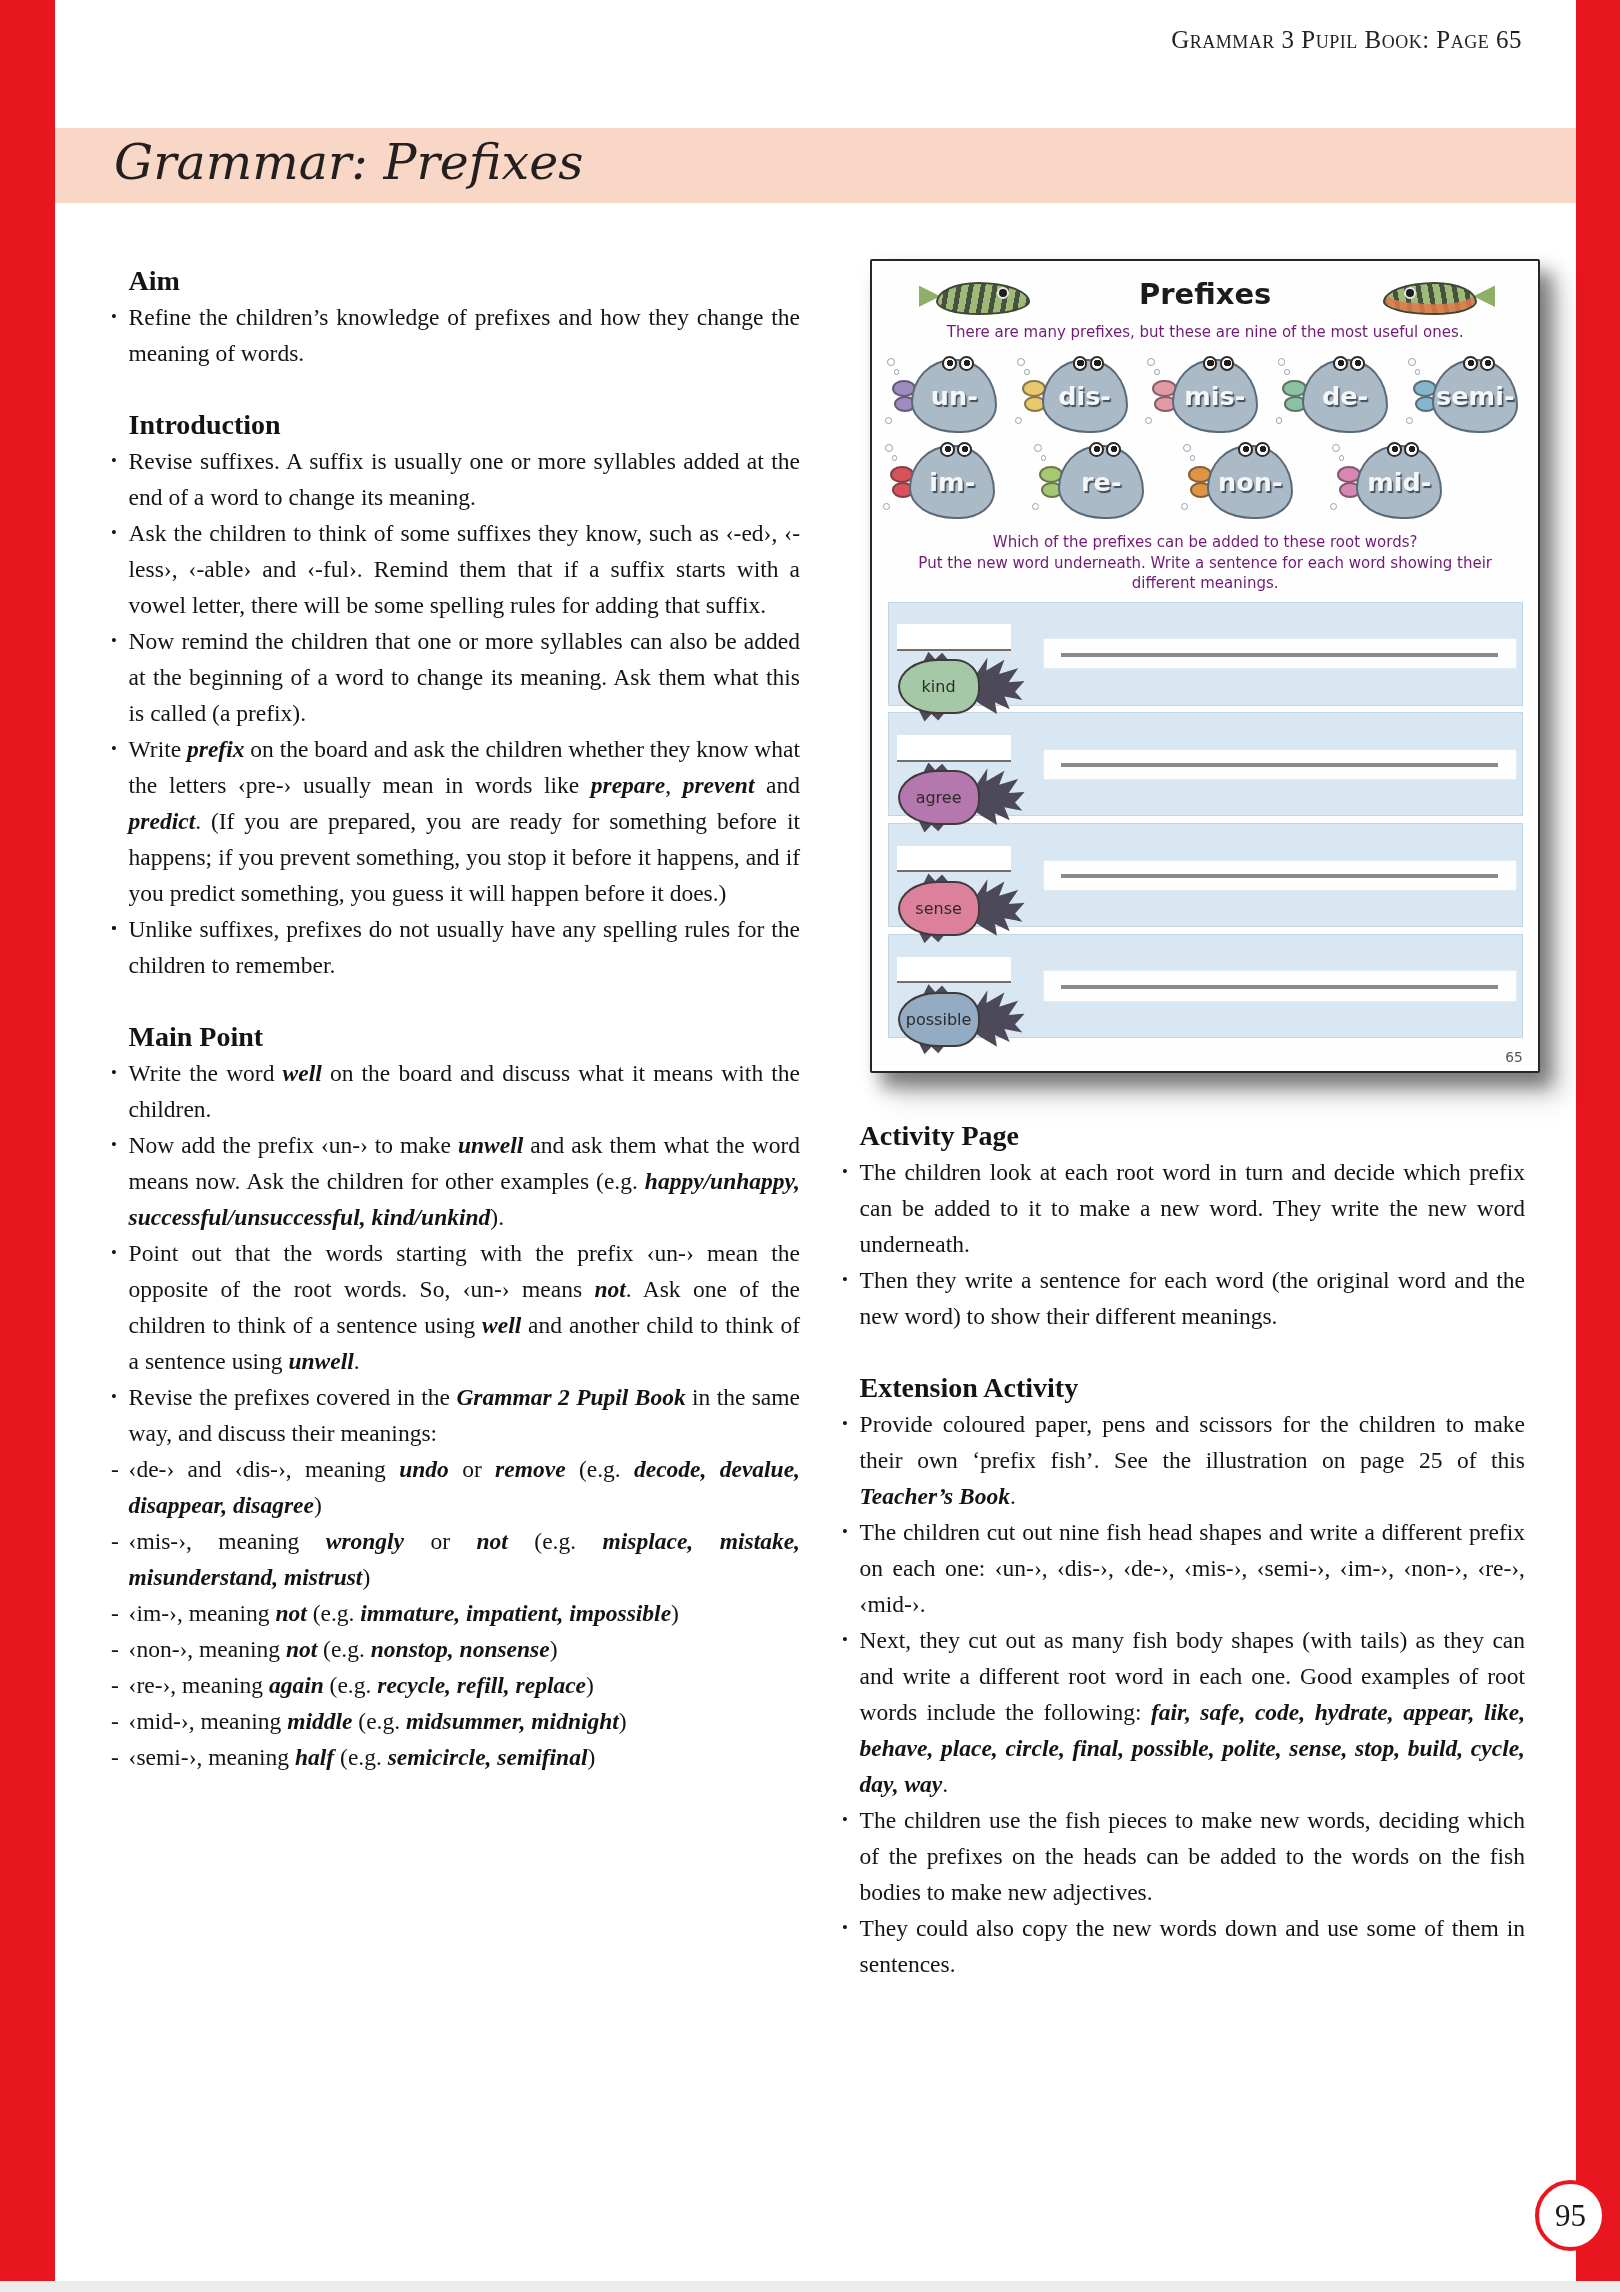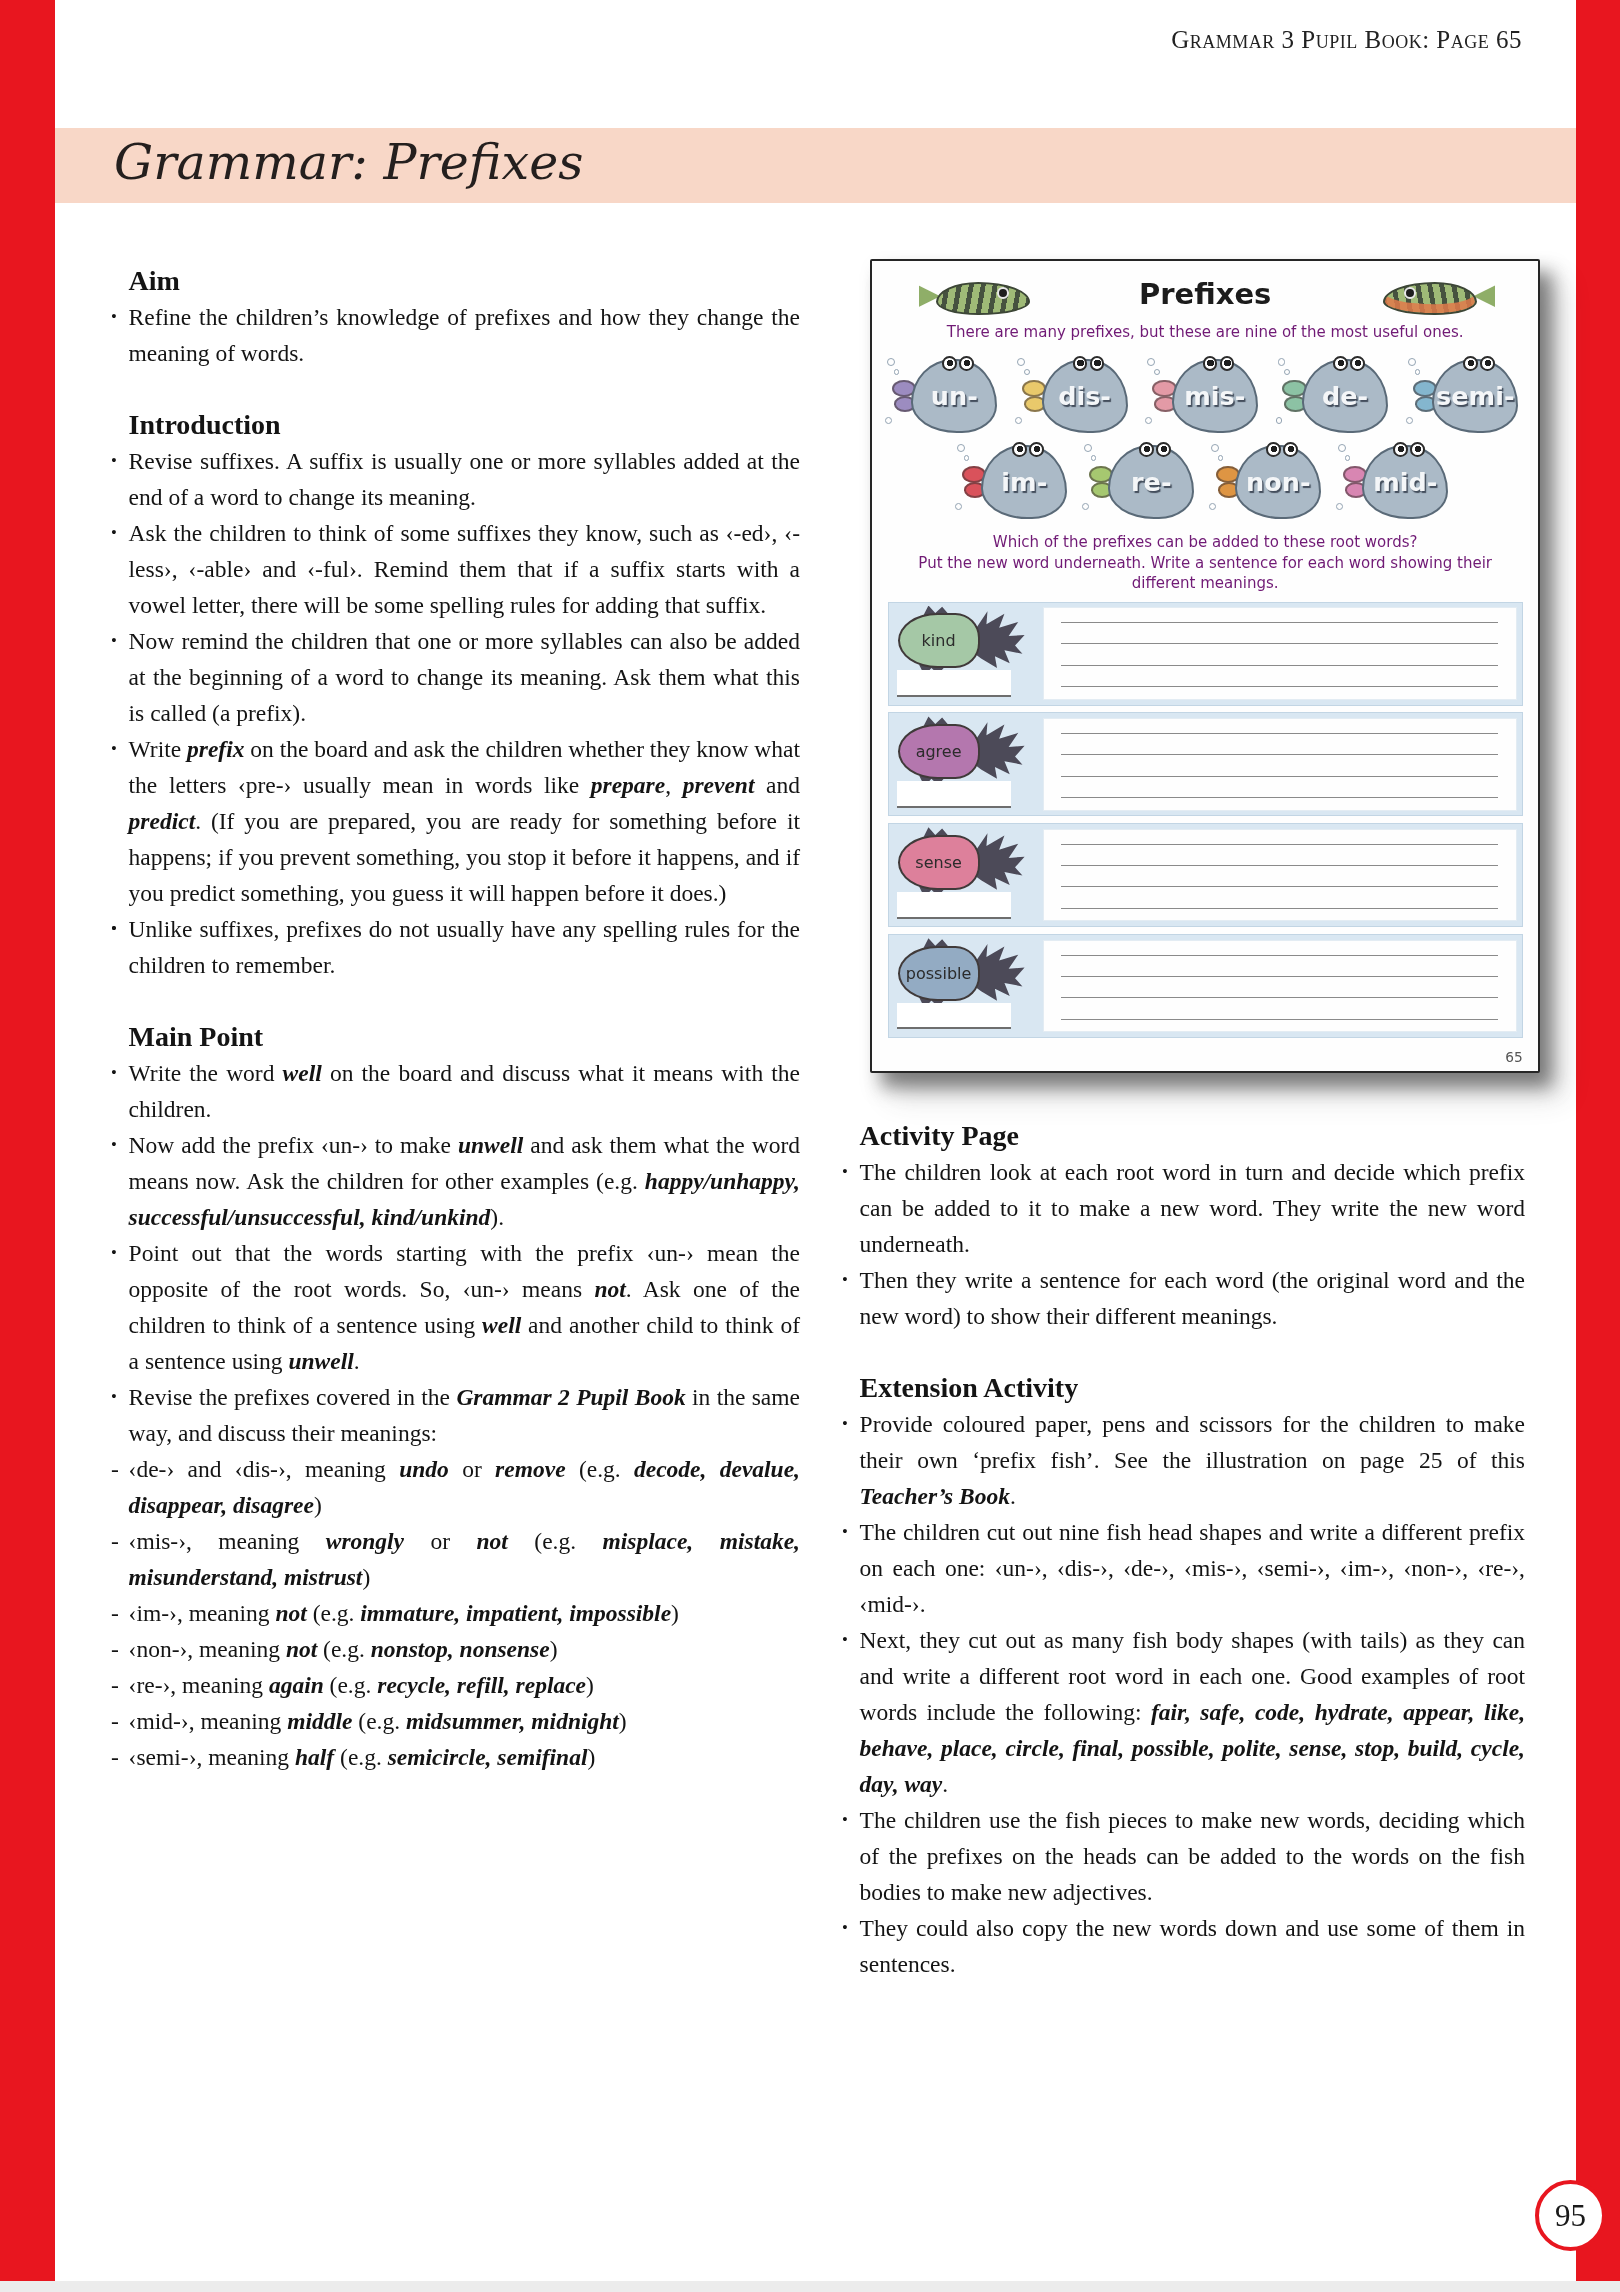--- a/index.html
+++ b/index.html
@@ -54,21 +54,21 @@
   .df-tail{position:absolute;left:0;top:8.8px;width:21.6px;height:21.6px;background:#8fae68;
     clip-path:polygon(0 0,100% 50%,0 100%);}
   .df-eye{position:absolute;right:25.5px;top:10.8px;width:7.8px;height:7.8px;border-radius:50%;
     background:#1e1e1e;border:2px solid #e8e8e8;}
   .fig-subtitle,.fig-question,.fig-instruction{
     text-align:center;font-size:15px;color:#701a75;line-height:20.6px;
   }
   .fig-subtitle{margin-top:2px;}
   .heads-row{display:flex;margin-top:9.8px;}
   .heads-row.r1{justify-content:space-between;padding:0 2px;}
-  .heads-row.r2{justify-content:center;gap:17px;margin-top:2px;}
+  .heads-row.r2{gap:39px;margin-top:2px;}
   .fishhead{position:relative;width:110px;height:84px;}
   .fh-body{
     position:absolute;left:21.6px;top:6.9px;width:86px;height:74px;background:var(--head,#abbac7);
     border:2.9px solid #5a6a78;border-radius:50% 48% 42% 55% / 60% 65% 38% 42%;
     display:flex;align-items:center;justify-content:center;box-sizing:border-box;
   }
   .fh-label{color:#f4f6f8;font-size:25.5px;font-weight:bold;text-shadow:1.5px 1.5px 1px rgba(55,65,80,0.9);}
   .fh-eye{
     position:absolute;top:-4.9px;width:14.7px;height:14.7px;border-radius:50%;
     background:radial-gradient(circle at 55% 45%, #1d1d1d 0 3.4px, #fff 3.4px);
@@ -79,21 +79,21 @@
   .fh-tail.t1{left:2px;top:27.4px;width:24.5px;height:17.6px;}
   .fh-tail.t2{left:3.9px;top:44px;width:22.5px;height:15.7px;}
   .fh-bub{position:absolute;border:1.5px solid #93a3b2;border-radius:50%;}
   .fh-bub.b1{left:-2.9px;top:5.9px;width:5.9px;height:5.9px;}
   .fh-bub.b2{left:3.9px;top:16.7px;width:3.9px;height:3.9px;}
   .fh-bub.b3{left:-4.9px;top:65px;width:4.9px;height:4.9px;}
   .fig-question{margin-top:9.8px;}
   .ws-rows{margin-top:7.8px;}
   .ws-row{
     height:104px;margin-bottom:6.9px;background:#d9e7f2;border:1px solid #c2d5e4;
-    display:flex;padding:4.9px;gap:16px;box-sizing:border-box;
+    display:flex;padding:4.9px;gap:16px;box-sizing:border-box;align-items:center;
   }
   .ws-left{width:133px;position:relative;flex:none;}
   .rootfish{position:absolute;left:2px;top:1px;width:129px;height:65px;}
   .rf-tail{position:absolute;right:0;top:2.9px;width:53px;height:59px;background:#4c4a58;
     clip-path:polygon(0% 40%,30% 0%,28% 22%,62% 4%,52% 28%,88% 18%,70% 42%,100% 40%,82% 58%,96% 72%,62% 66%,72% 88%,44% 76%,48% 96%,18% 80%,0% 68%);}
   .rf-finT{position:absolute;left:27.4px;top:-2.9px;width:27.4px;height:10.8px;background:#4c4a58;
     clip-path:polygon(0 100%,20% 0,45% 70%,70% 10%,100% 100%);}
   .rf-finB{position:absolute;left:23.5px;bottom:-2px;width:27.4px;height:10.8px;background:#4c4a58;
     clip-path:polygon(0 0,20% 100%,45% 30%,70% 90%,100% 0);}
   .rf-body{

